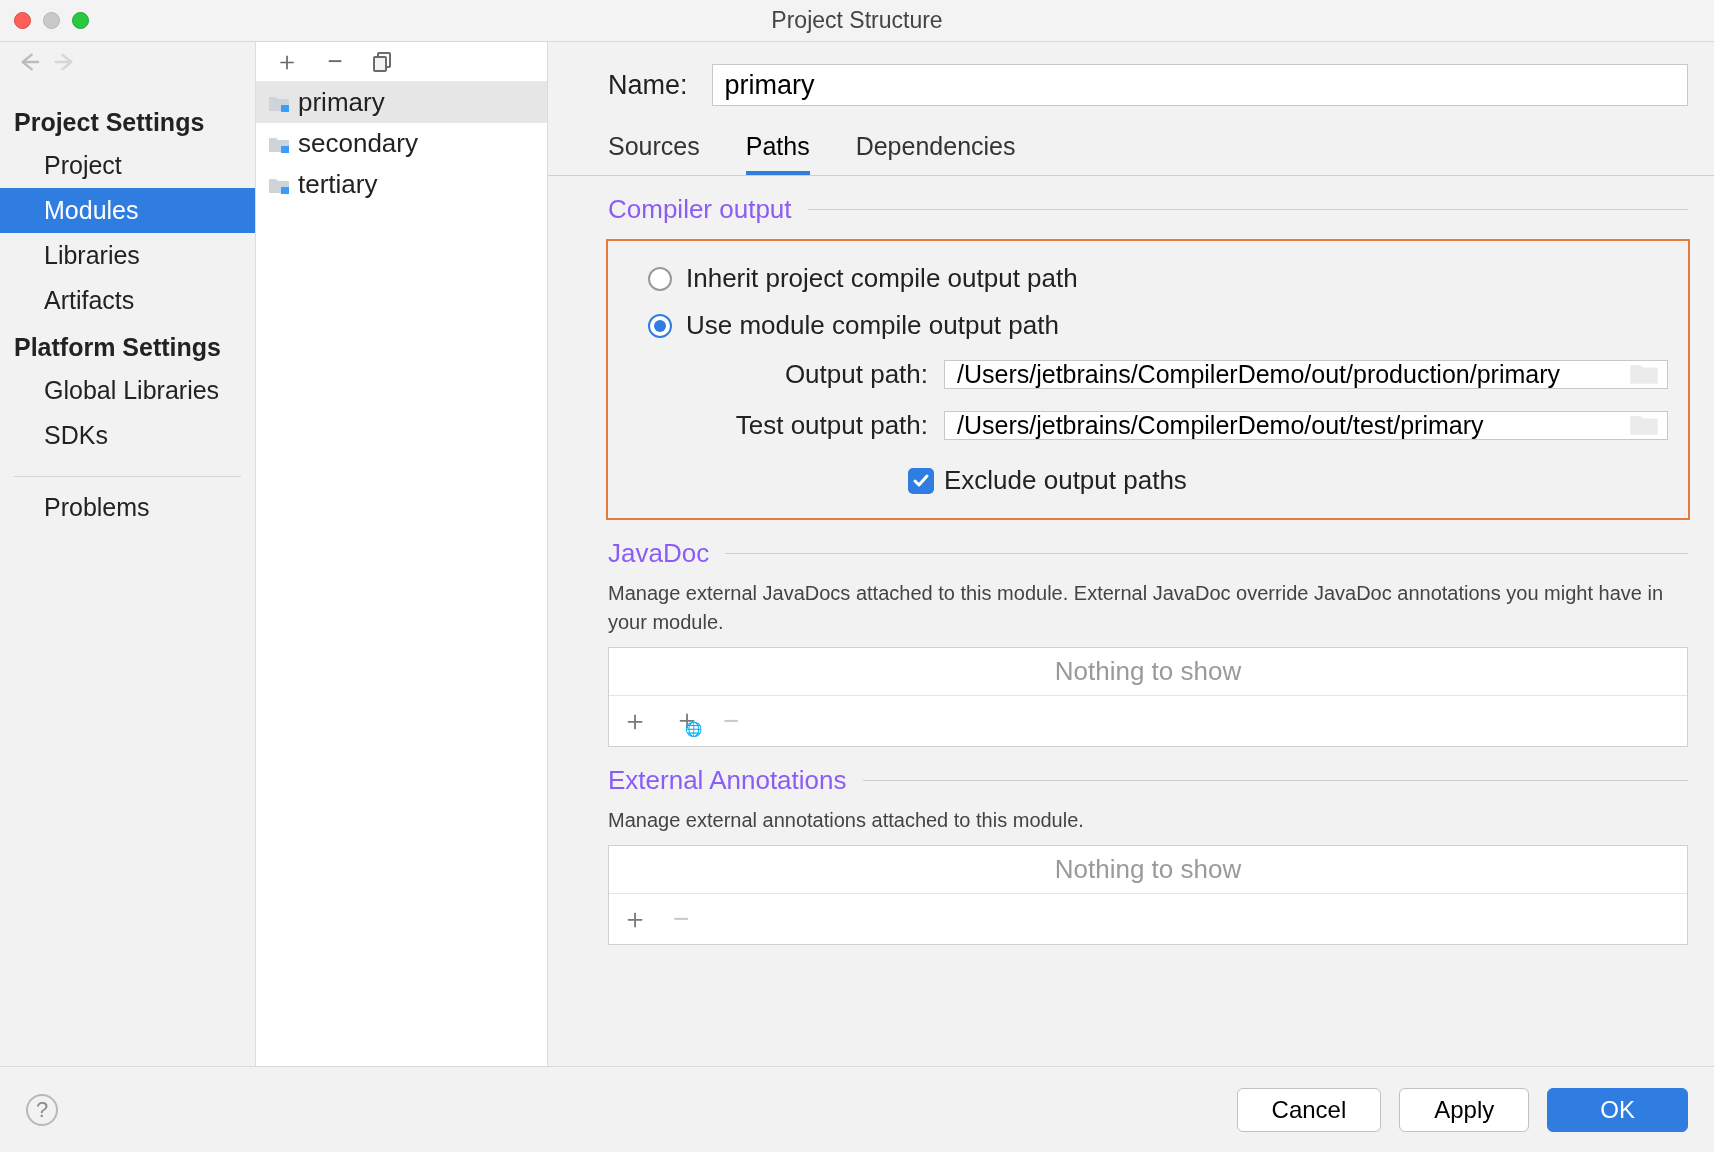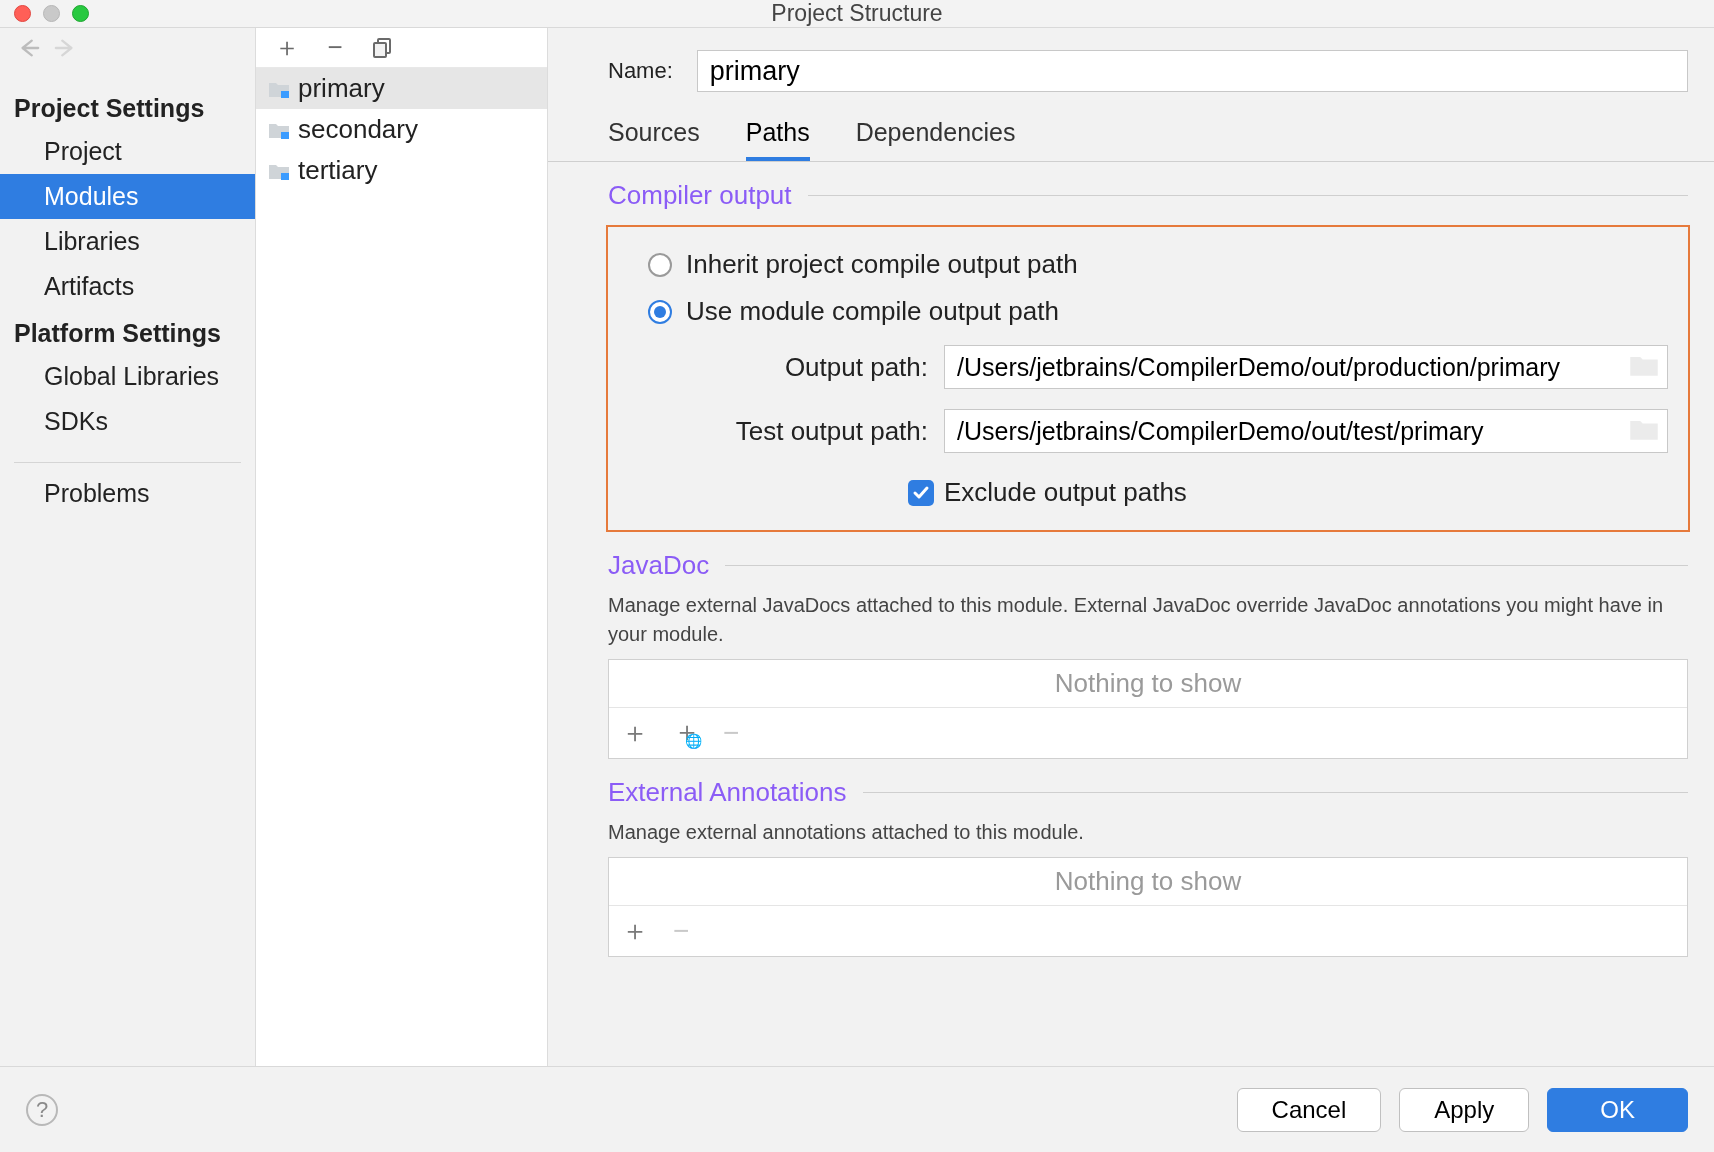--- a/index.html
+++ b/index.html
@@ -1,19 +1,19 @@
 <!DOCTYPE html>
 <html><head>
 <meta charset="utf-8">
 <style>
 * { box-sizing: border-box; margin: 0; padding: 0; }
 html, body { width: 1714px; height: 1152px; font-family: -apple-system, "Helvetica Neue", Arial, sans-serif; font-size: 24px; color: #222; background: #fff; overflow: hidden; }
 .window { width: 1714px; height: 1152px; display: flex; flex-direction: column; background: #fff; border: 0; }
 
-.titlebar { height: 28px; display: flex; align-items: center; border-bottom: 1px solid #d9d9d9; background: #f3f3f3; position: relative; }
+.titlebar { height: 42px; display: flex; align-items: center; border-bottom: 1px solid #d9d9d9; background: #f3f3f3; position: relative; }
 .traffic { display: flex; gap: 12px; padding-left: 14px; }
 .light { width: 17px; height: 17px; border-radius: 50%; }
 .light.red { background: #ff5f57; border: 1px solid #e24640; }
 .light.yellow { background: #c9c9c9; border: 1px solid #b7b7b7; }
 .light.green { background: #28c940; border: 1px solid #1fa531; }
 .titlebar .title { position: absolute; left: 0; right: 0; text-align: center; font-size: 23px; color: #444; }
 
 .body { flex: 1; display: flex; min-height: 0; }
 
 .leftnav { width: 256px; background: #f2f2f2; border-right: 1px solid #dcdcdc; display: flex; flex-direction: column; }
@@ -30,37 +30,37 @@
 .mod-toolbar { height: 40px; display: flex; align-items: center; gap: 26px; padding-left: 20px; border-bottom: 1px solid #e8e8e8; color: #666; }
 .mod-toolbar .tb-btn { width: 22px; height: 22px; display: flex; align-items: center; justify-content: center; font-size: 26px; color: #6a6a6a; }
 .mod-list { flex: 1; }
 .mod-item { display: flex; align-items: center; gap: 8px; padding: 5px 12px; font-size: 26px; }
 .mod-item.selected { background: #e6e6e6; }
 .folder-icon { width: 22px; height: 18px; position: relative; }
 .folder-icon svg { width: 22px; height: 18px; display: block; }
 
 .right { flex: 1; background: #f2f2f2; display: flex; flex-direction: column; min-width: 0; }
 .name-row { display: flex; align-items: center; gap: 24px; padding: 22px 26px 10px 60px; }
-.name-row label { font-size: 22px; }
+.name-row label { font-size: 27px; }
 .name-input { flex: 1; height: 42px; border: 1px solid #c8c8c8; background: #fff; font-size: 27px; padding: 0 12px; }
 .tabs { display: flex; gap: 46px; padding: 16px 0 0 60px; border-bottom: 1px solid #cfcfcf; }
 .tab { padding-bottom: 10px; font-size: 25px; color: #333; border-bottom: 4px solid transparent; }
 .tab.active { border-bottom-color: #2f7de1; color: #000; font-weight: 500; }
 .section { padding: 18px 26px 0 60px; }
 .sect-header { display: flex; align-items: center; gap: 16px; }
 .sect-header .label { font-size: 26px; color: #8b5cf6; white-space: nowrap; }
 .sect-header .line { flex: 1; height: 1px; background: #cfcfcf; }
 .highlight-box { border: 2px solid #e67a3c; margin: 14px -2px 0 -2px; padding: 14px 20px 22px 20px; }
 .radio-row { display: flex; align-items: center; gap: 14px; padding: 8px 0 8px 20px; font-size: 26px; }
 .radio { width: 24px; height: 24px; border-radius: 50%; border: 2px solid #9a9a9a; background: #fff; position: relative; }
 .radio.checked { border-color: #2f7de1; }
 .radio.checked::after { content: ""; position: absolute; inset: 4px; border-radius: 50%; background: #2f7de1; }
 .path-row { display: flex; align-items: center; gap: 16px; padding: 10px 0 10px 20px; }
 .path-row .pl { width: 240px; text-align: right; font-size: 26px; margin-left: 40px; }
-.path-field { flex: 1; display: flex; align-items: center; border: 1px solid #c8c8c8; background: #fff; height: 44px; }
+.path-field { flex: 1; display: flex; align-items: center; border: 1px solid #c8c8c8; background: #fff; height: 29px; }
 .path-field input { flex: 1; border: none; outline: none; font-size: 25px; padding: 0 12px; background: transparent; }
 .browse-icon { width: 30px; height: 30px; margin-right: 8px; opacity: .45; }
 .checkbox-row { display: flex; align-items: center; gap: 10px; padding: 14px 0 0 280px; font-size: 26px; }
 .checkbox { width: 26px; height: 26px; border-radius: 5px; background: #2f7de1; display: flex; align-items: center; justify-content: center; }
 .checkbox svg { width: 18px; height: 18px; }
 .desc-text { font-size: 20px; color: #444; padding-top: 10px; line-height: 1.45; }
 .list-box { margin-top: 10px; border: 1px solid #d0d0d0; background: #fff; }
 .list-empty { text-align: center; color: #9a9a9a; font-size: 26px; padding: 8px 0; }
 .list-toolbar { display: flex; align-items: center; gap: 24px; border-top: 1px solid #e5e5e5; padding: 6px 12px; color: #7a7a7a; font-size: 28px; }
 .list-toolbar .disabled { opacity: .4; }

